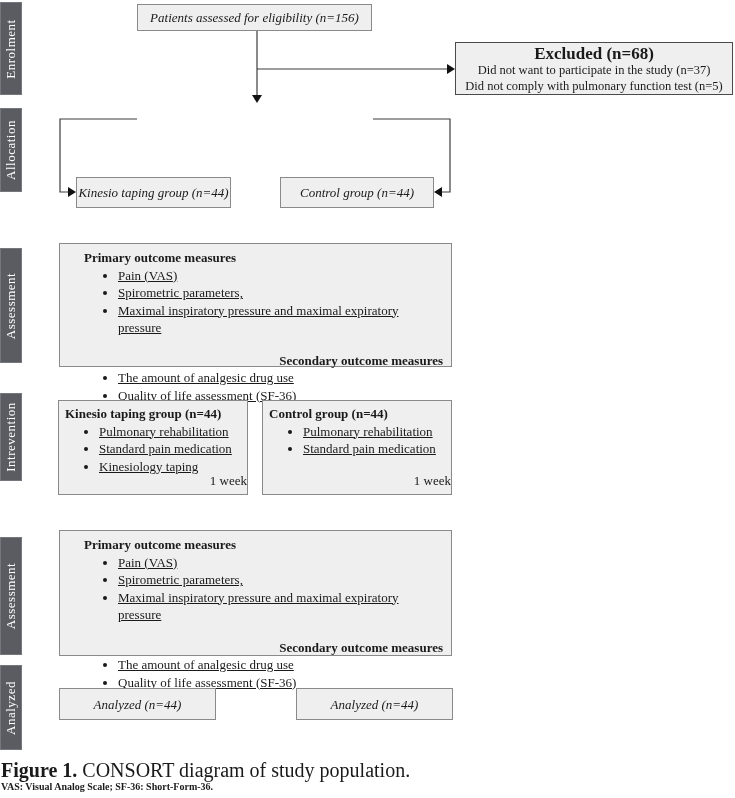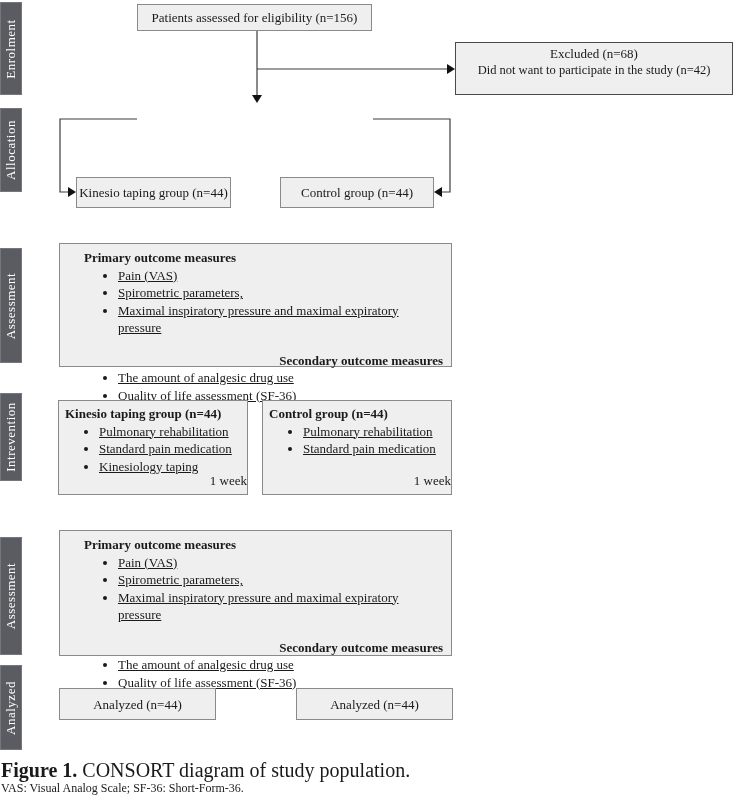--- a/index.html
+++ b/index.html
@@ -42,29 +42,30 @@
     border: 1px solid var(--box_border, #8a8a8a);
     box-sizing: border-box;
     font-size: 13px;
     line-height: 17px;
   }
   .box.center1 {
     display: flex;
     align-items: center;
     justify-content: center;
     text-align: right;
+    font-style: italic;
   }
   .box.excluded {
     border-color: var(--excluded_border, #4a4a4a);
     text-align: center;
     padding-top: 3px;
     font-size: 12.5px;
     line-height: 16px;
   }
-  .box.excluded .ttl { font-weight: normal; font-size: 13px; }
+  .box.excluded .ttl { font-weight: bold; font-size: 17px; }
   .bold { font-weight: bold; }
   .box.outcome {
     padding: 5px 8px 2px 24px;
     line-height: 17.5px;
   }
   .box.outcome .sec { margin-top: 15px; text-align: right; }
   .box ul {
     margin: 0;
     padding: 0 0 0 34px;
     list-style: disc;
@@ -84,22 +85,22 @@
     position: absolute;
     left: 1px;
     top: 759px;
     font-size: 20px;
   }
   .caption .cap-label { font-weight: bold; }
   .footnote {
     position: absolute;
     left: 1px;
     top: 781px;
-    font-size: 12px;
-    font-weight: 400;
+    font-size: 10px;
+    font-weight: 700;
   }
 </style>
 </head>
 <body>
 
 <div class="canvas">
 
   <svg class="connectors" viewBox="0 0 735 798" xmlns="http://www.w3.org/2000/svg">
     <g stroke="#3c3c3c" stroke-width="1.2" fill="none">
       <path d="M257,31 V96"></path>
@@ -133,21 +134,22 @@
   <div class="side-label" style="top:665px;height:85px">
     <span>Analyzed</span>
   </div>
 
   <div class="box center1" style="left:137px;top:4px;width:235px;height:27px">
     <span>Patients assessed for eligibility (n=156)</span>
   </div>
 
   <div class="box excluded" style="left:455px;top:42px;width:278px;height:53px">
     <div class="ttl">Excluded (n=68)</div>
-    <div>Did not want to participate in the study (n=42)</div>
+    <div>Did not want to participate in the study (n=37)</div>
+    <div>Did not comply with pulmonary function test (n=5)</div>
   </div>
 
 
   <div class="box center1" style="left:76px;top:177px;width:155px;height:31px">
     <span>Kinesio taping group (n=44)</span>
   </div>
 
   <div class="box center1" style="left:280px;top:177px;width:154px;height:31px">
     <span>Control group (n=44)</span>
   </div>

